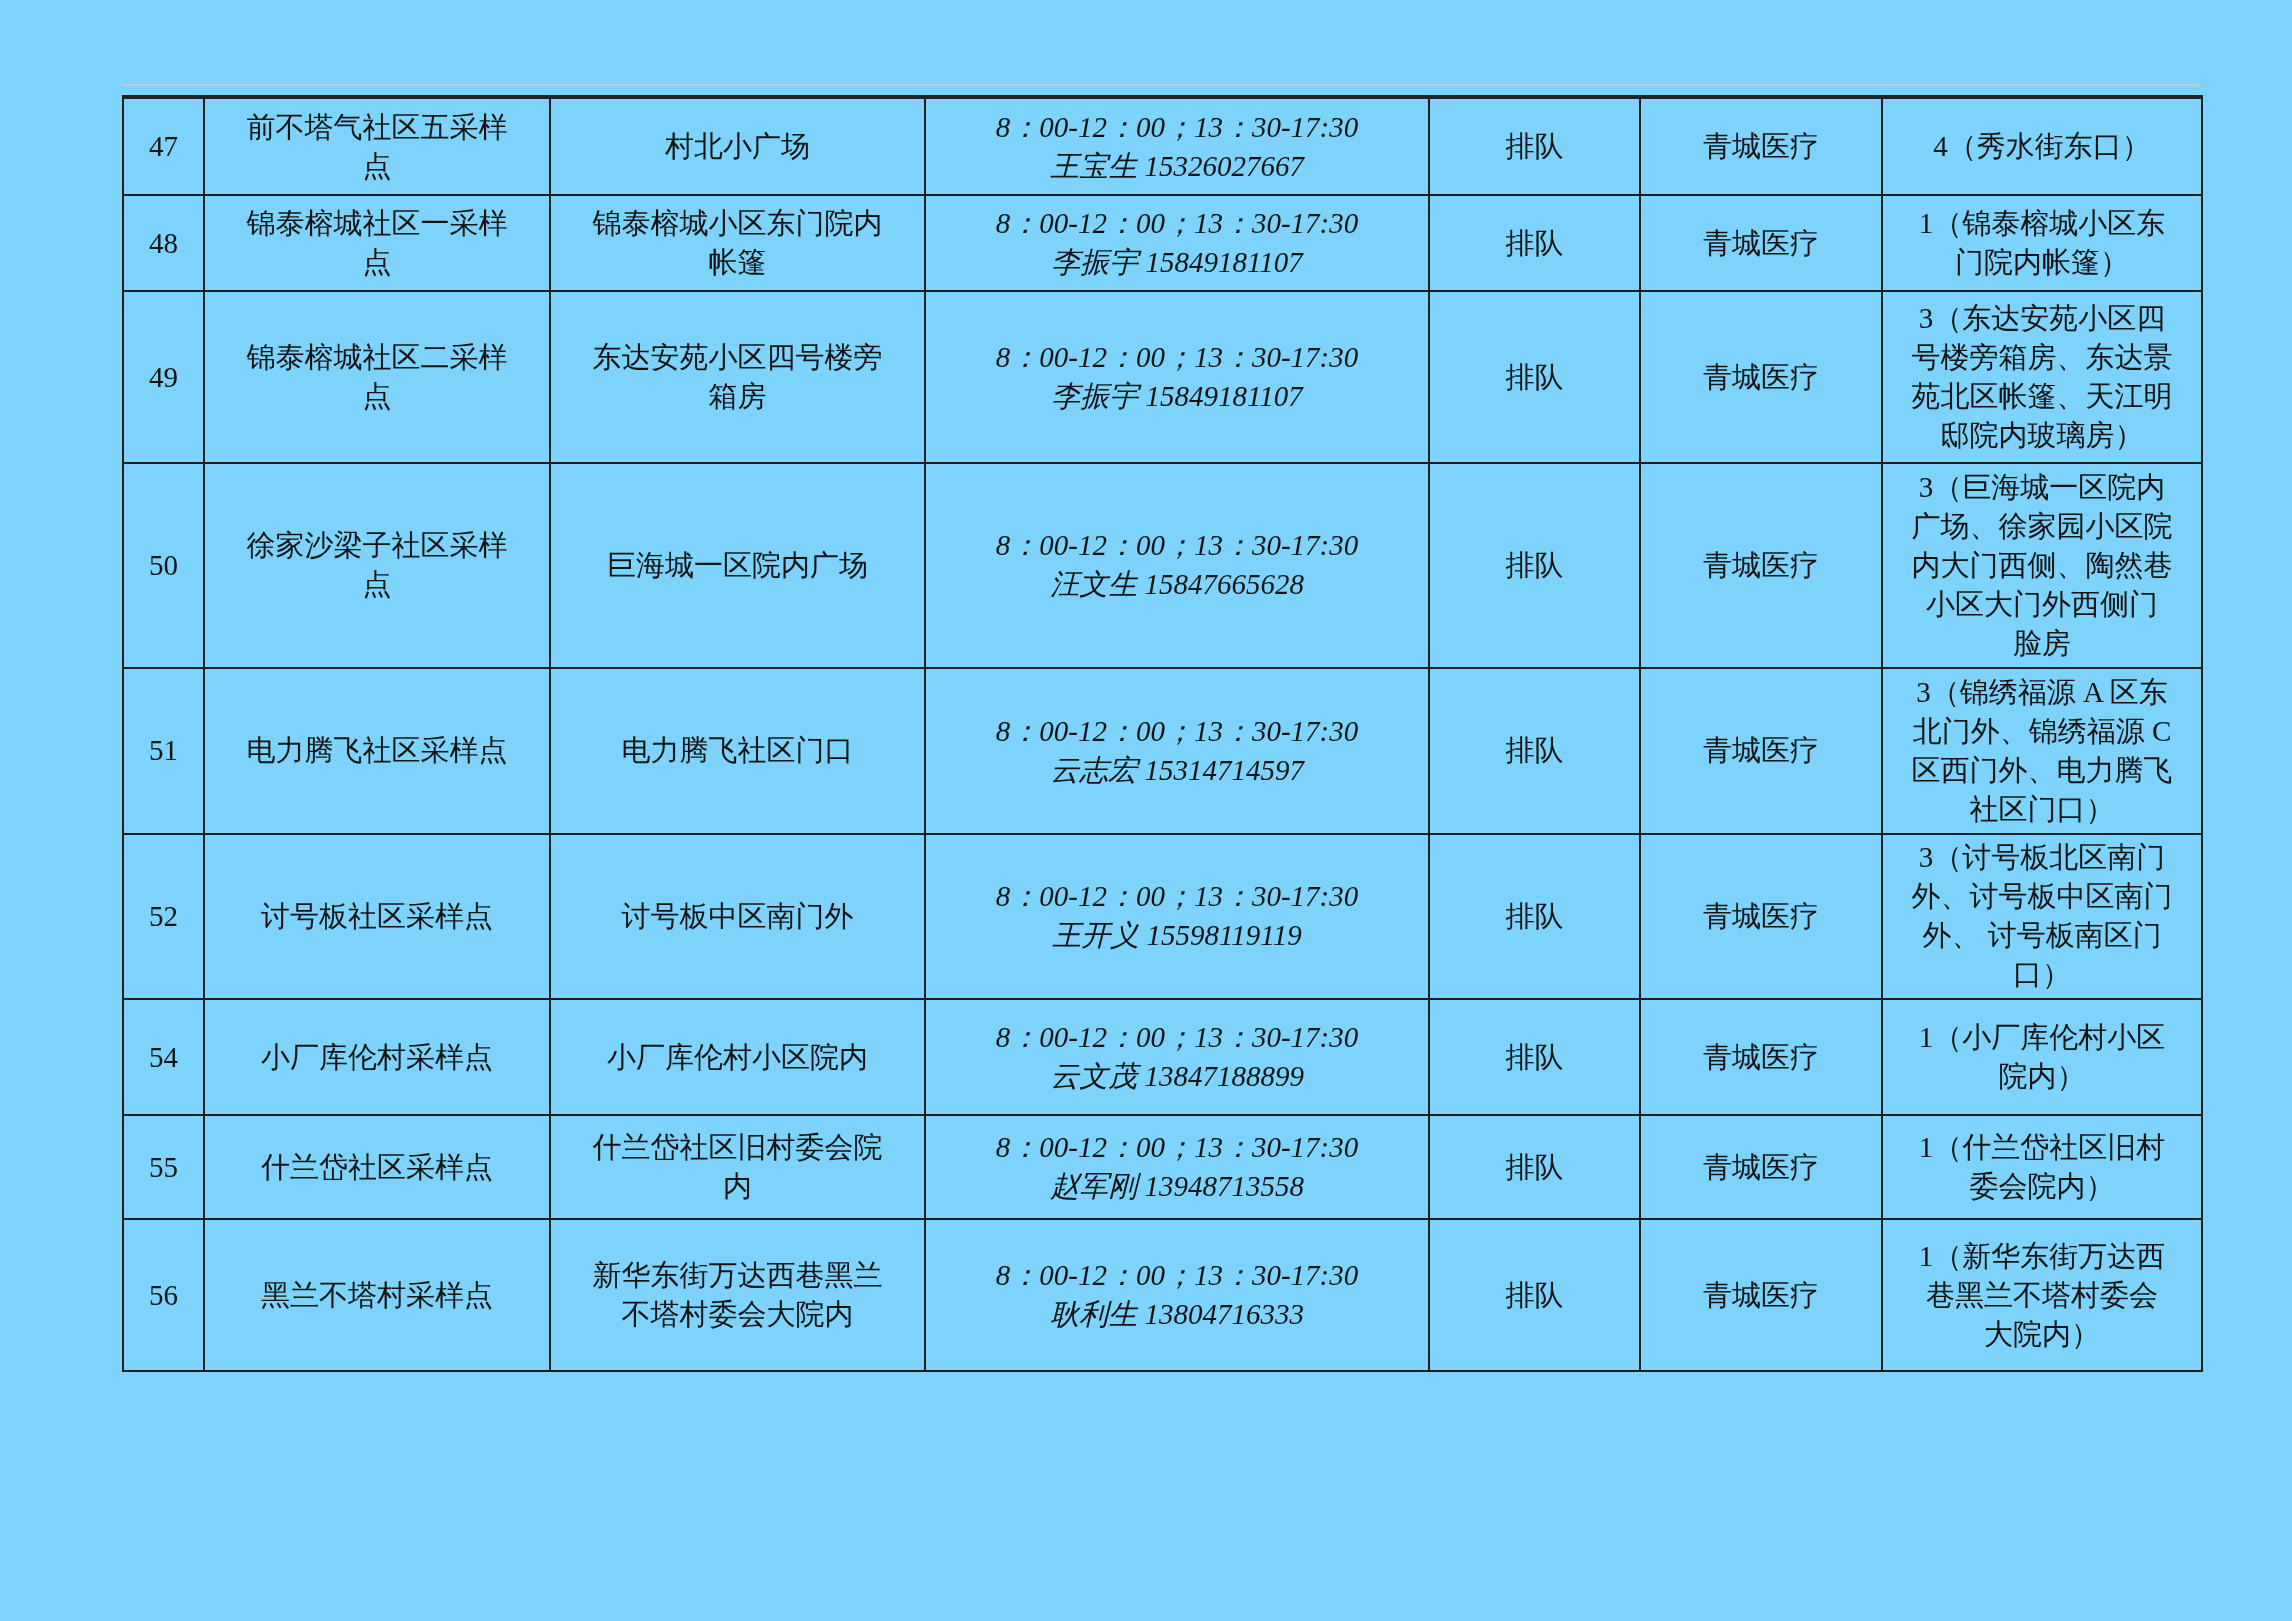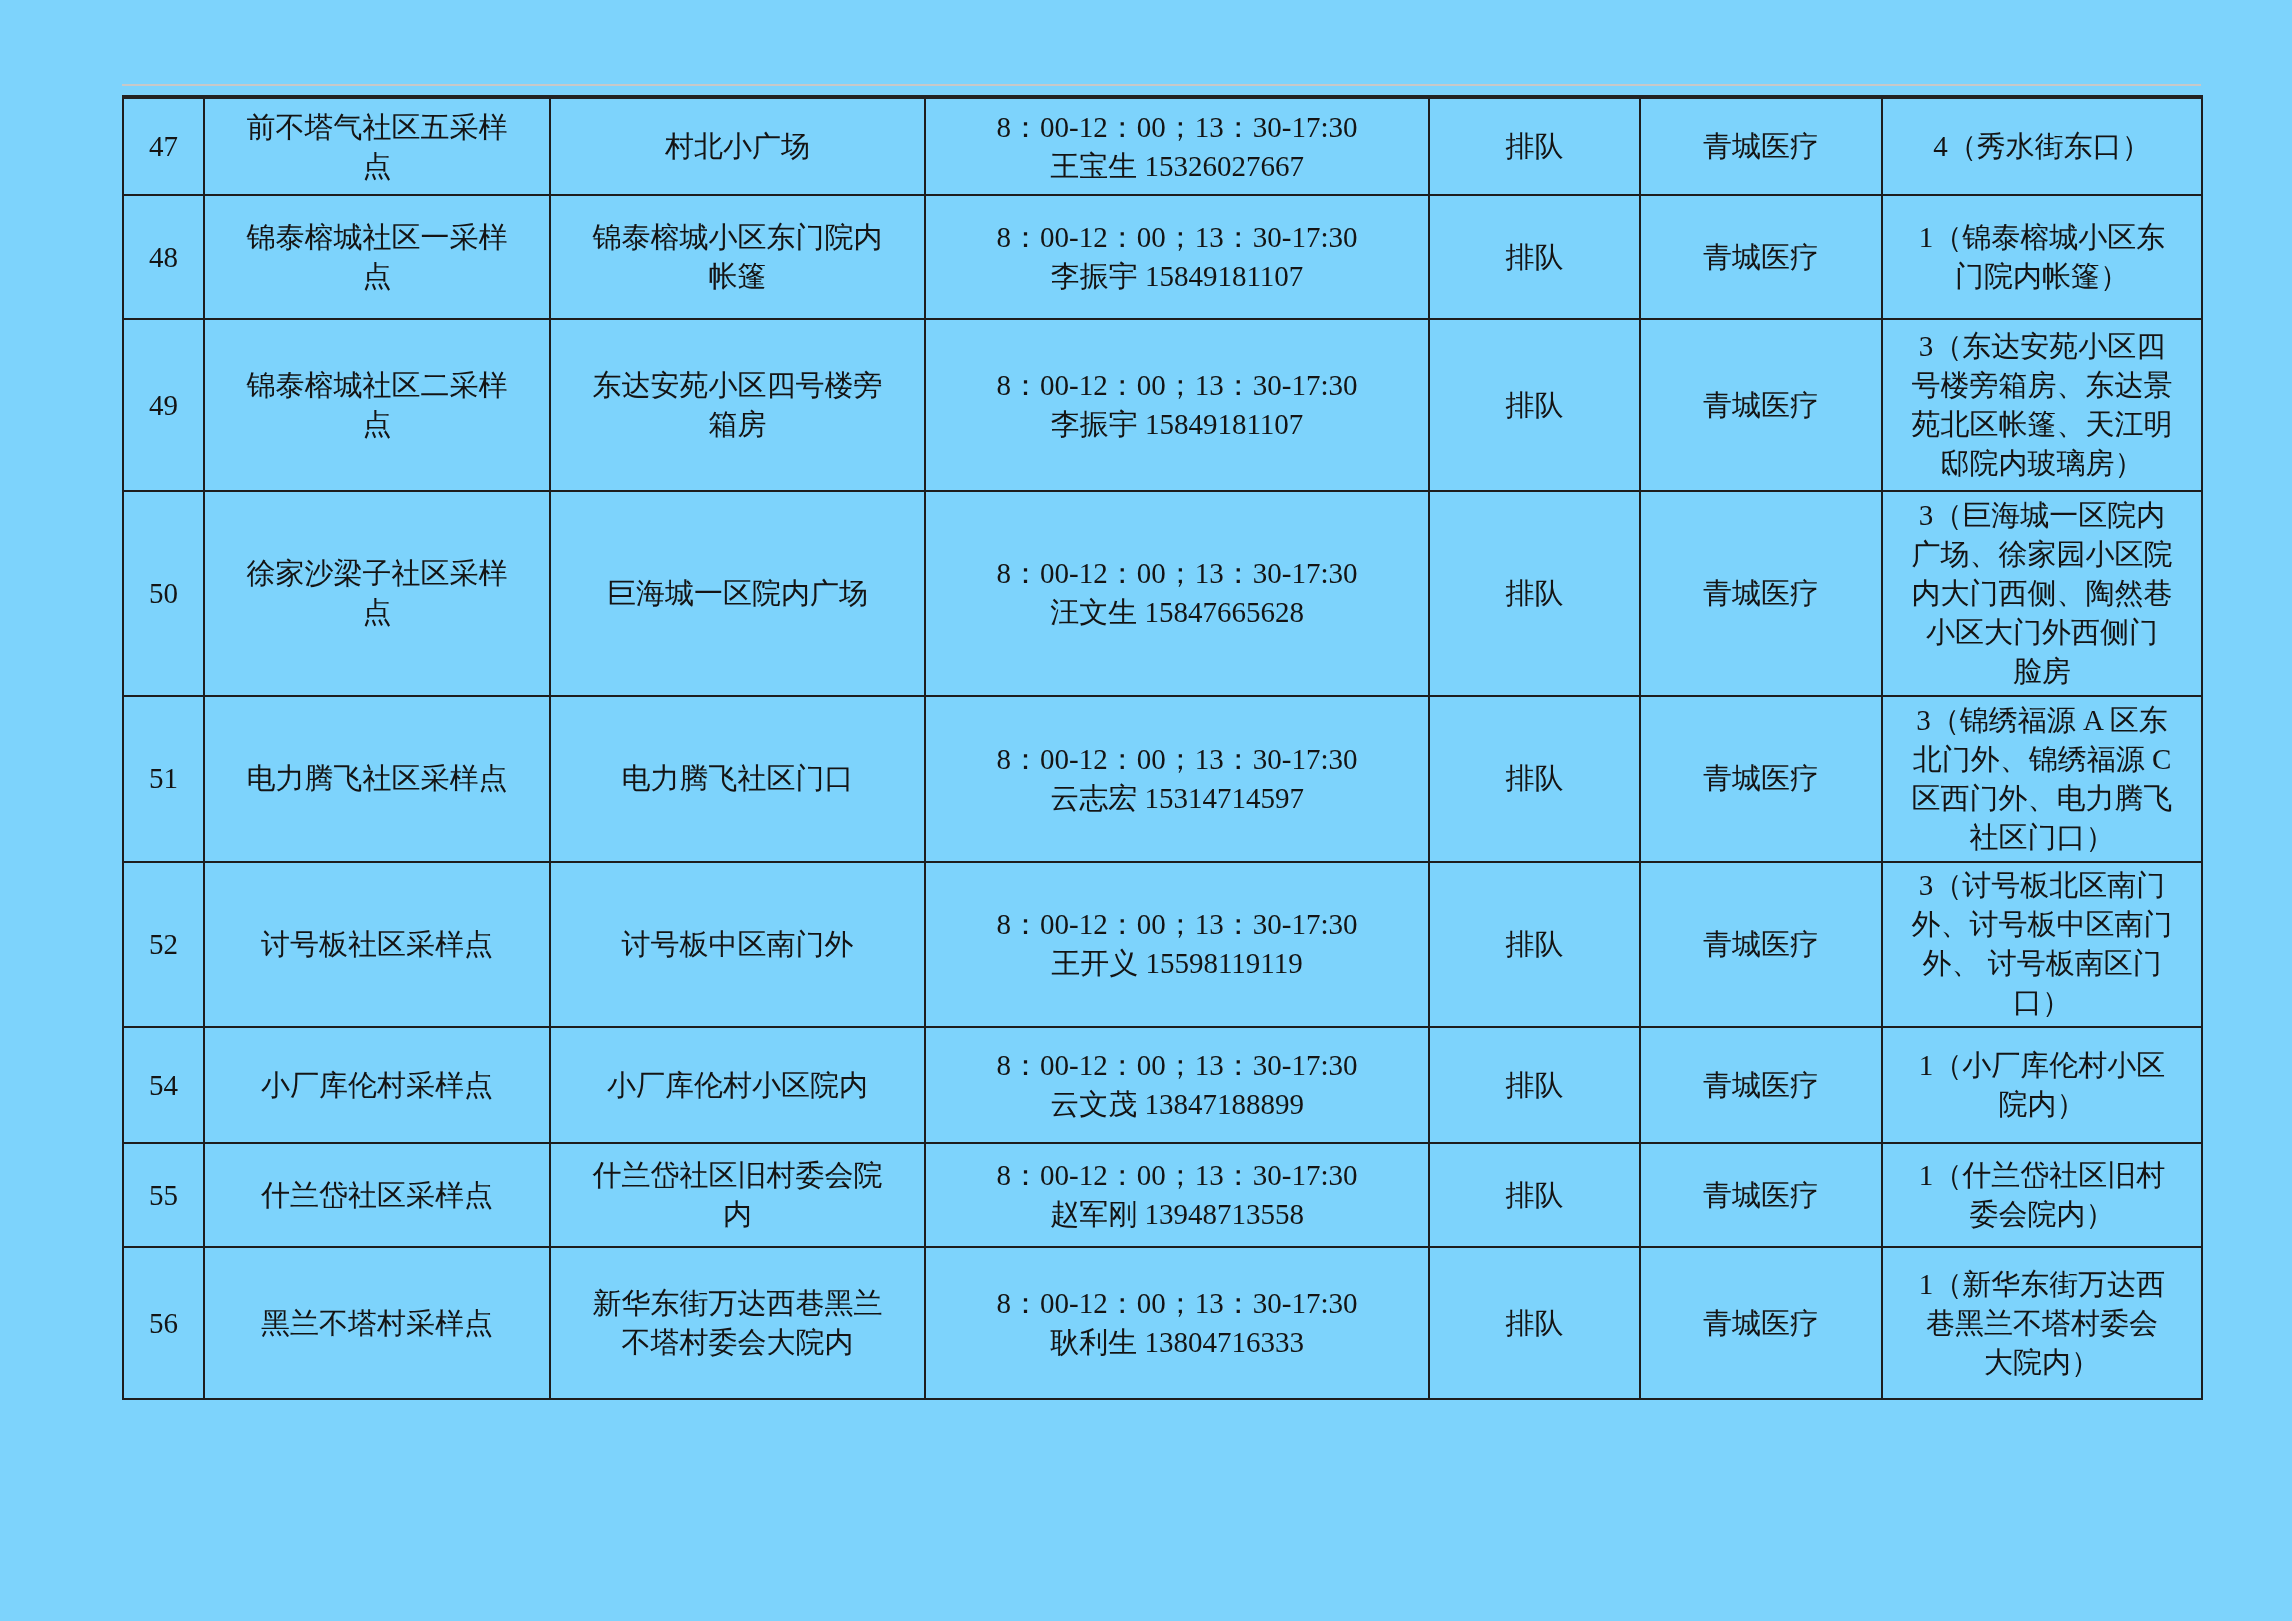--- a/index.html
+++ b/index.html
@@ -48,21 +48,21 @@
     border-bottom: 2.9px solid #1d1d1d;
     text-align: center;
     vertical-align: middle;
     font-size: 29px;
     line-height: 39px;
     padding: 3.9px 9.8px;
     overflow: hidden;
   }
   td.c1 { padding: 3.9px 2px; }
   td.c2, td.c3, td.c7 { white-space: pre-line; }
-  td.c4 { padding: 3.9px 13.7px; }
+  td.c4 { padding: 3.9px 13.7px; font-style: italic; }
   td.c7 { padding: 3.9px 17.6px; }
   .sched-line, .contact-line { white-space: nowrap; }
 </style>
 </head>
 <body>
 
 <div class="page">
   <div class="hairline"></div>
 
   <table class="sampling">
@@ -84,21 +84,21 @@
         <td class="c3">村北小广场</td>
         <td class="c4">
           <div class="sched-line">8：00-12：00；13：30-17:30</div>
           <div class="contact-line">王宝生 15326027667</div>
         </td>
         <td class="c5">排队</td>
         <td class="c6">青城医疗</td>
         <td class="c7">4（秀水街东口）</td>
       </tr>
 
-      <tr style="height:124px">
+      <tr style="height:96px">
         <td class="c1">48</td>
         <td class="c2">锦泰榕城社区一采样
 点</td>
         <td class="c3">锦泰榕城小区东门院内
 帐篷</td>
         <td class="c4">
           <div class="sched-line">8：00-12：00；13：30-17:30</div>
           <div class="contact-line">李振宇 15849181107</div>
         </td>
         <td class="c5">排队</td>

